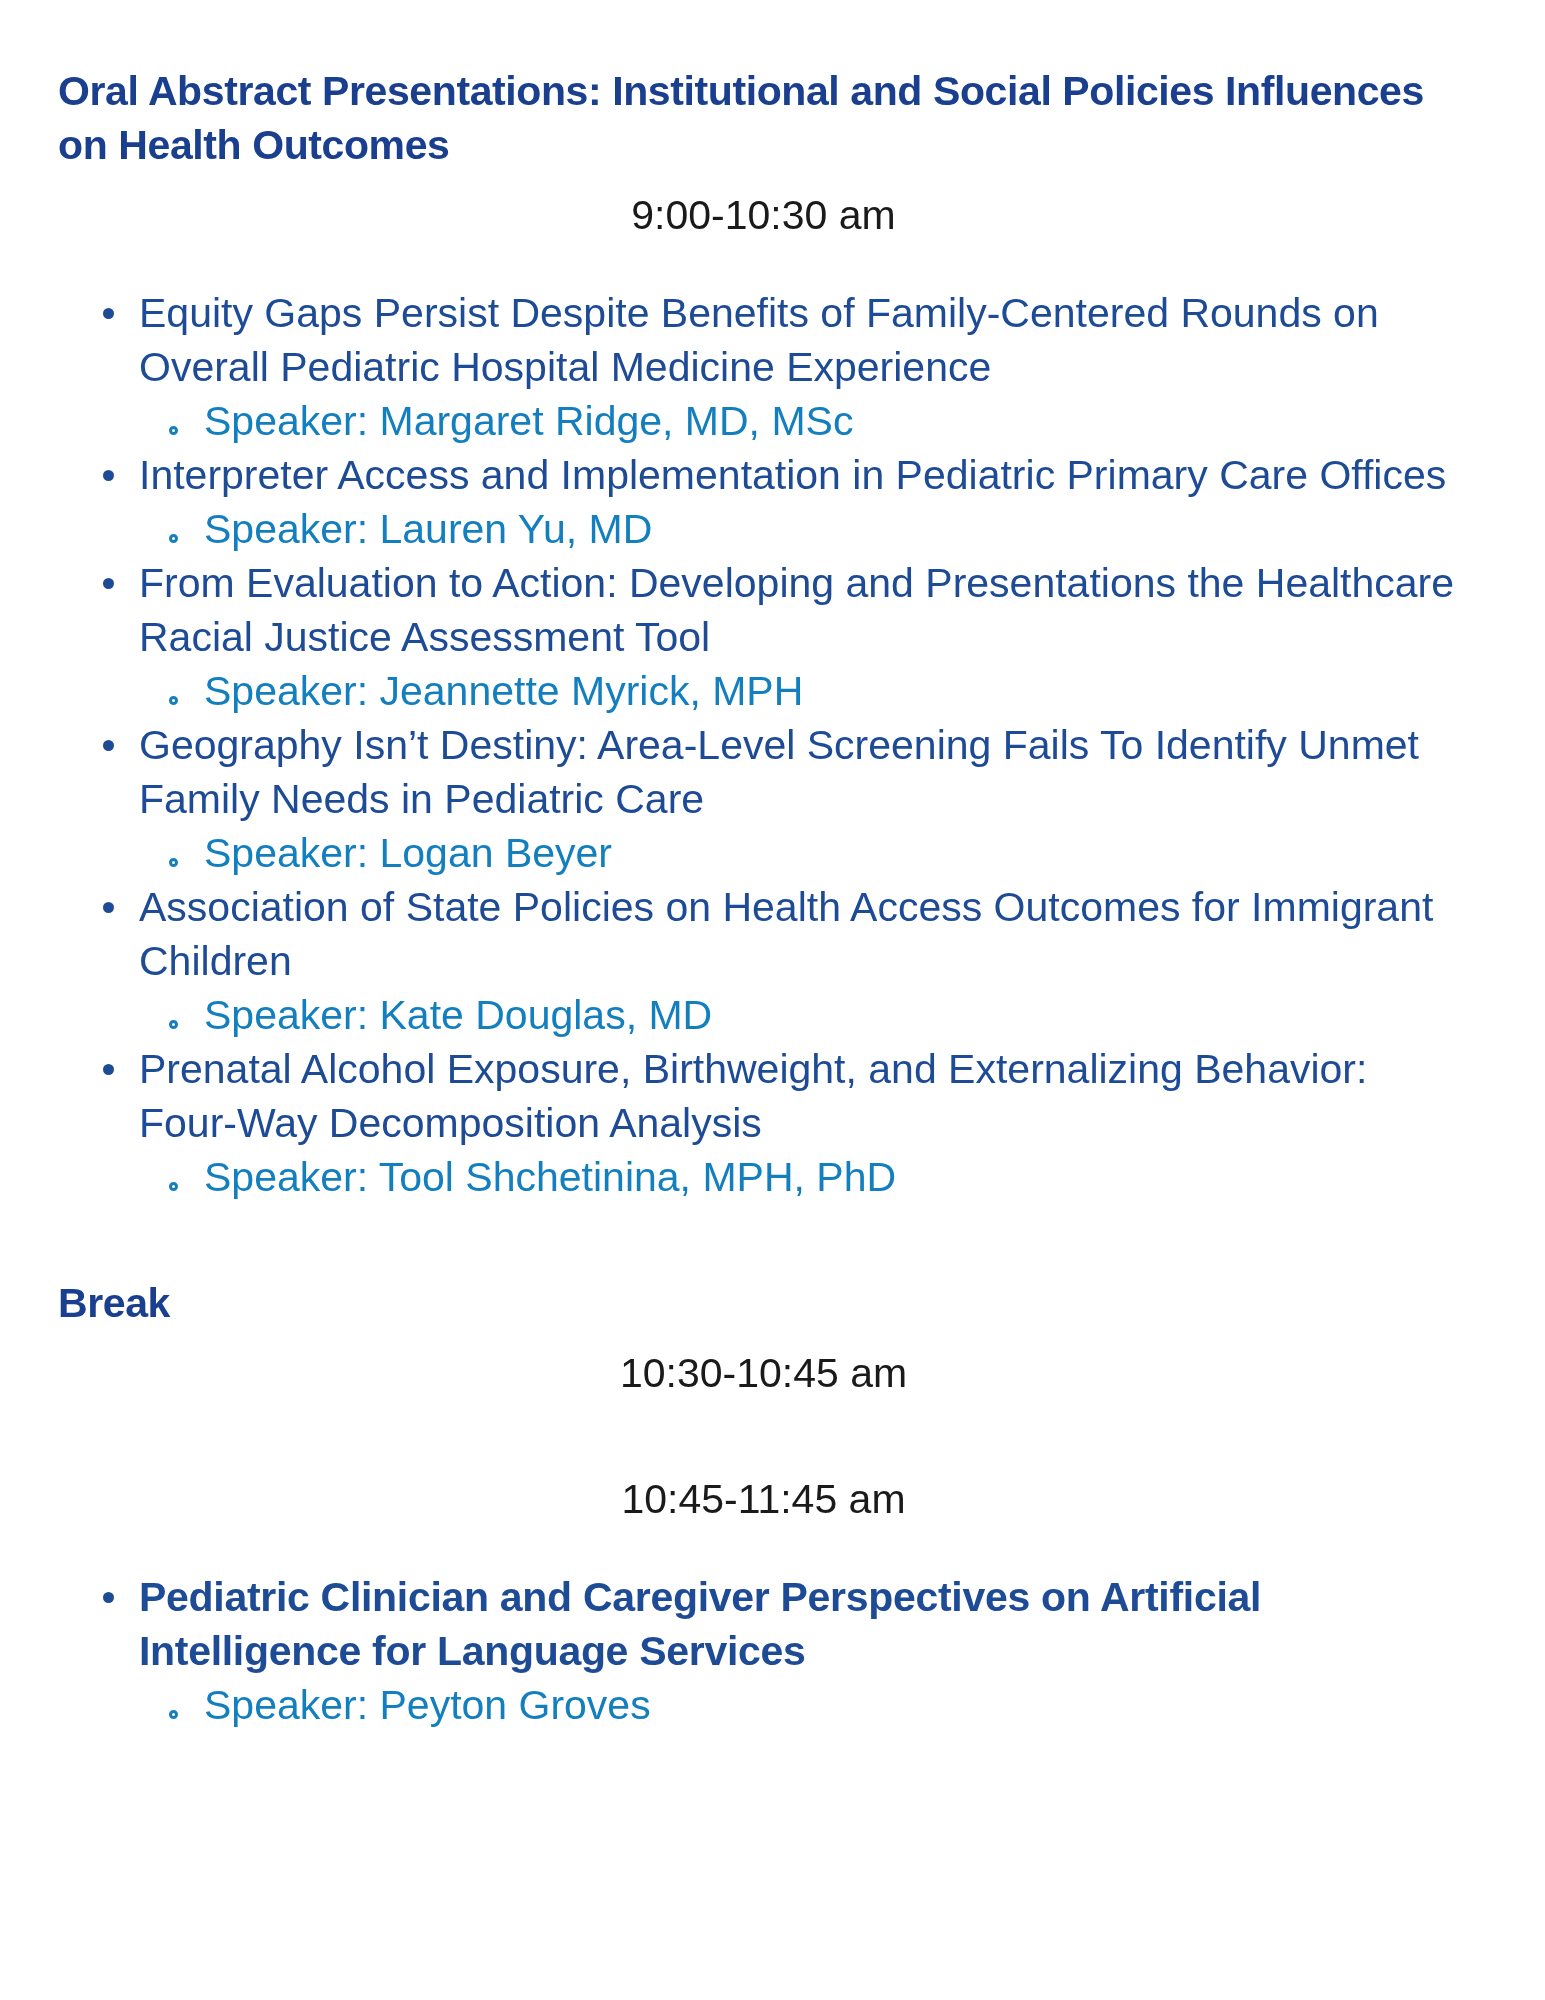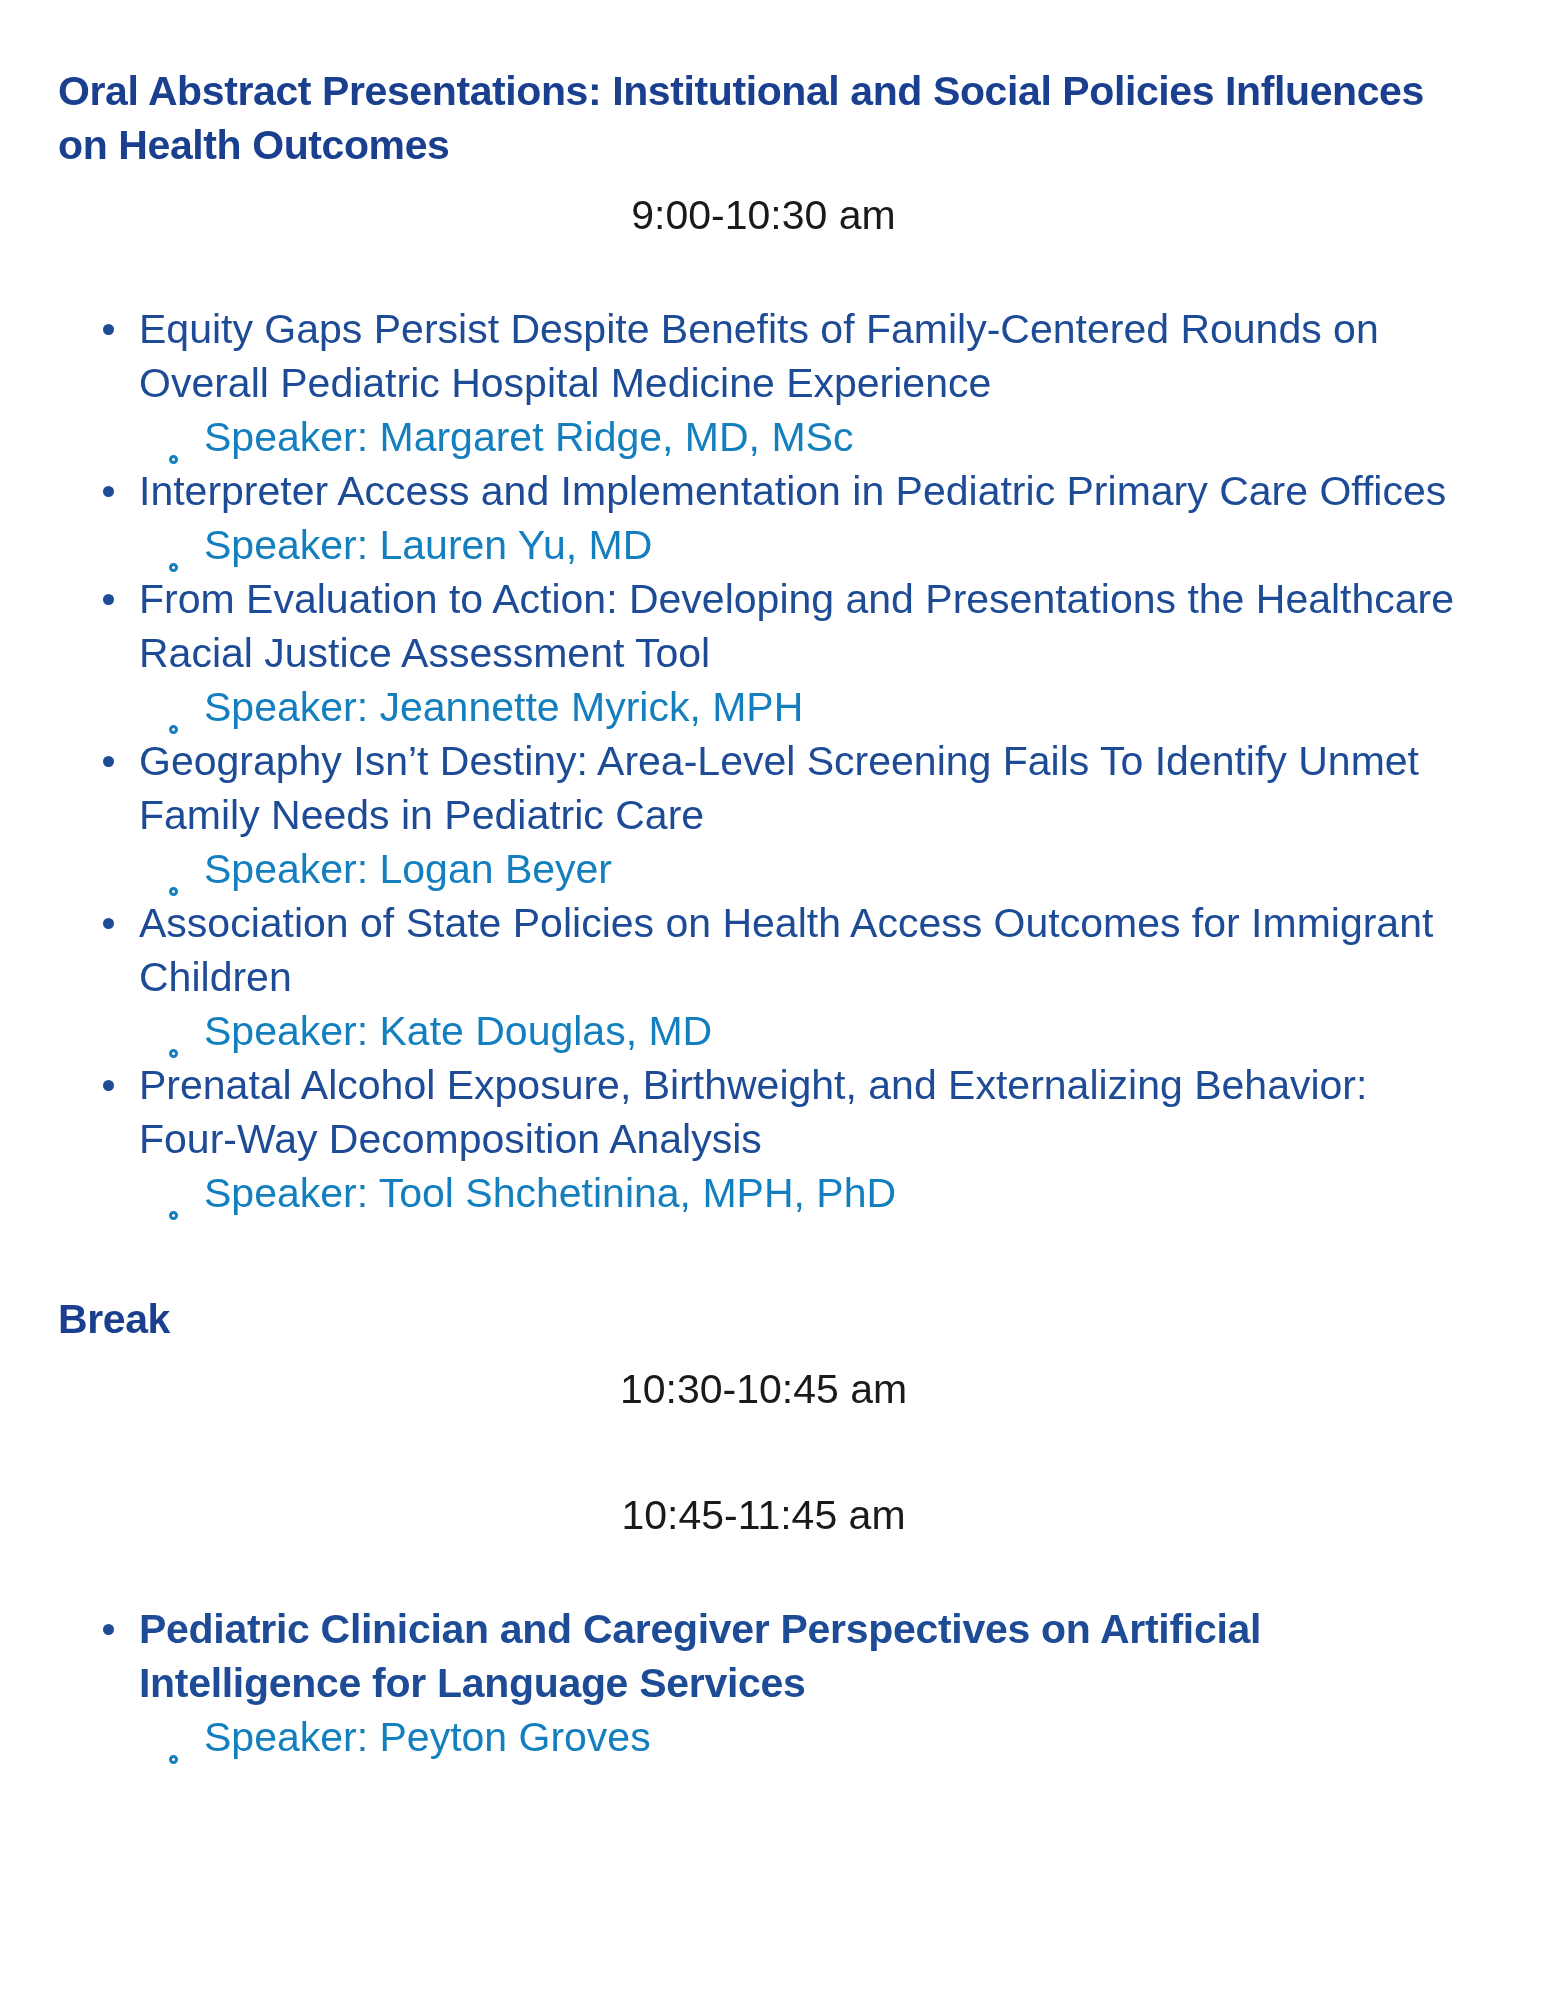--- a/index.html
+++ b/index.html
@@ -32,21 +32,21 @@
     max-width: 1425px;
   }
   .session-time {
     margin: 0;
     color: var(--time);
     font-weight: 400;
     text-align: center;
   }
   ul.abstract-list {
     list-style: none;
-    margin: 60px 0 0 0;
+    margin: 44px 0 0 0;
     padding: 0;
   }
   li.abstract-item {
     display: flex;
     align-items: flex-start;
     margin: 0;
   }
   .bullet-dot {
     flex: 0 0 auto;
     width: 11px;
@@ -60,21 +60,21 @@
     margin-left: 25px;
     max-width: 1330px;
   }
   .abstract-title {
     color: var(--item);
     font-weight: 400;
   }
   .abstract-title.bold { font-weight: 700; letter-spacing: -0.3px; }
   .speaker-row {
     display: flex;
-    align-items: flex-end;
+    align-items: center;
   }
   .bullet-ring {
     flex: 0 0 auto;
     width: 9px;
     height: 9px;
     border: 3px solid var(--speaker);
     border-radius: 50%;
     background: transparent;
     margin: 19px 0 0 30px;
   }

